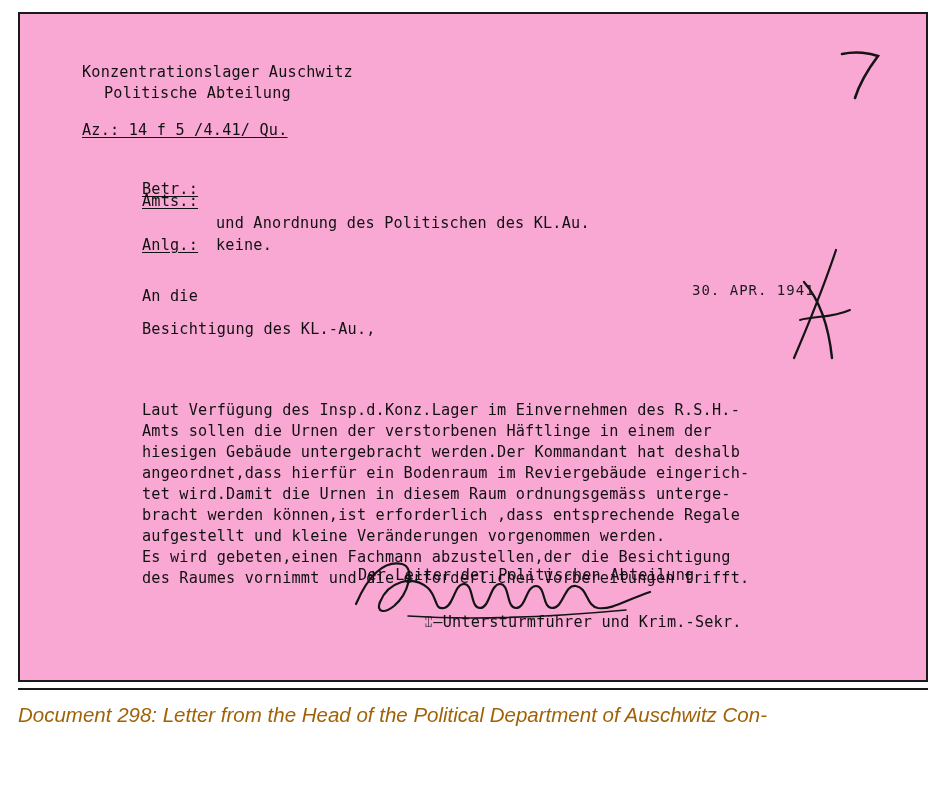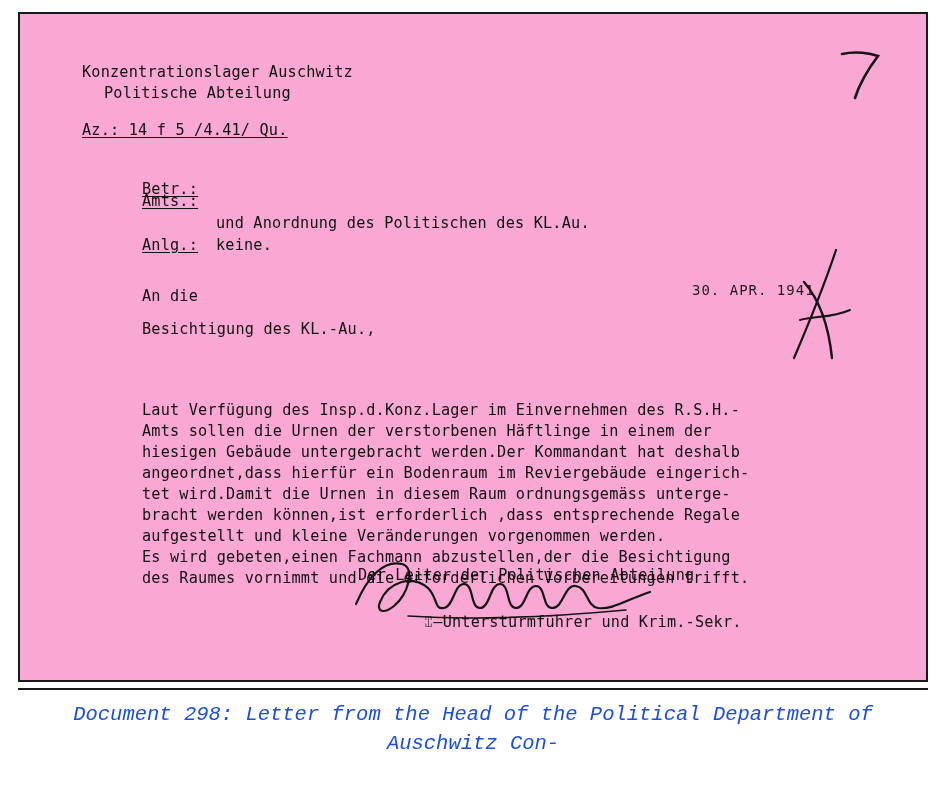--- a/index.html
+++ b/index.html
@@ -71,26 +71,26 @@
   #mark-stamp  { left: 762px; top: 232px; }
   #mark-tick   { left: 778px; top: 262px; }
   #mark-sig    { left: 330px; top: 540px; }
 
   
   .caption {
     position: absolute;
     left: 18px;
     top: 700px;
     width: 910px;
-    text-align: center;
-    font-family: Liberation Mono, monospace;
+    text-align: left;
+    font-family: Liberation Sans, sans-serif;
     font-style: italic;
     font-size: 20.5px;
     line-height: 1.42;
-    color: #1d4ed8;
+    color: #a16207;
   }
   .caption .cl { display: block; }
   .rule {
     position: absolute;
     left: 18px;
     top: 688px;
     width: 910px;
     height: 2px;
     background: #1a1a1a;
   }

